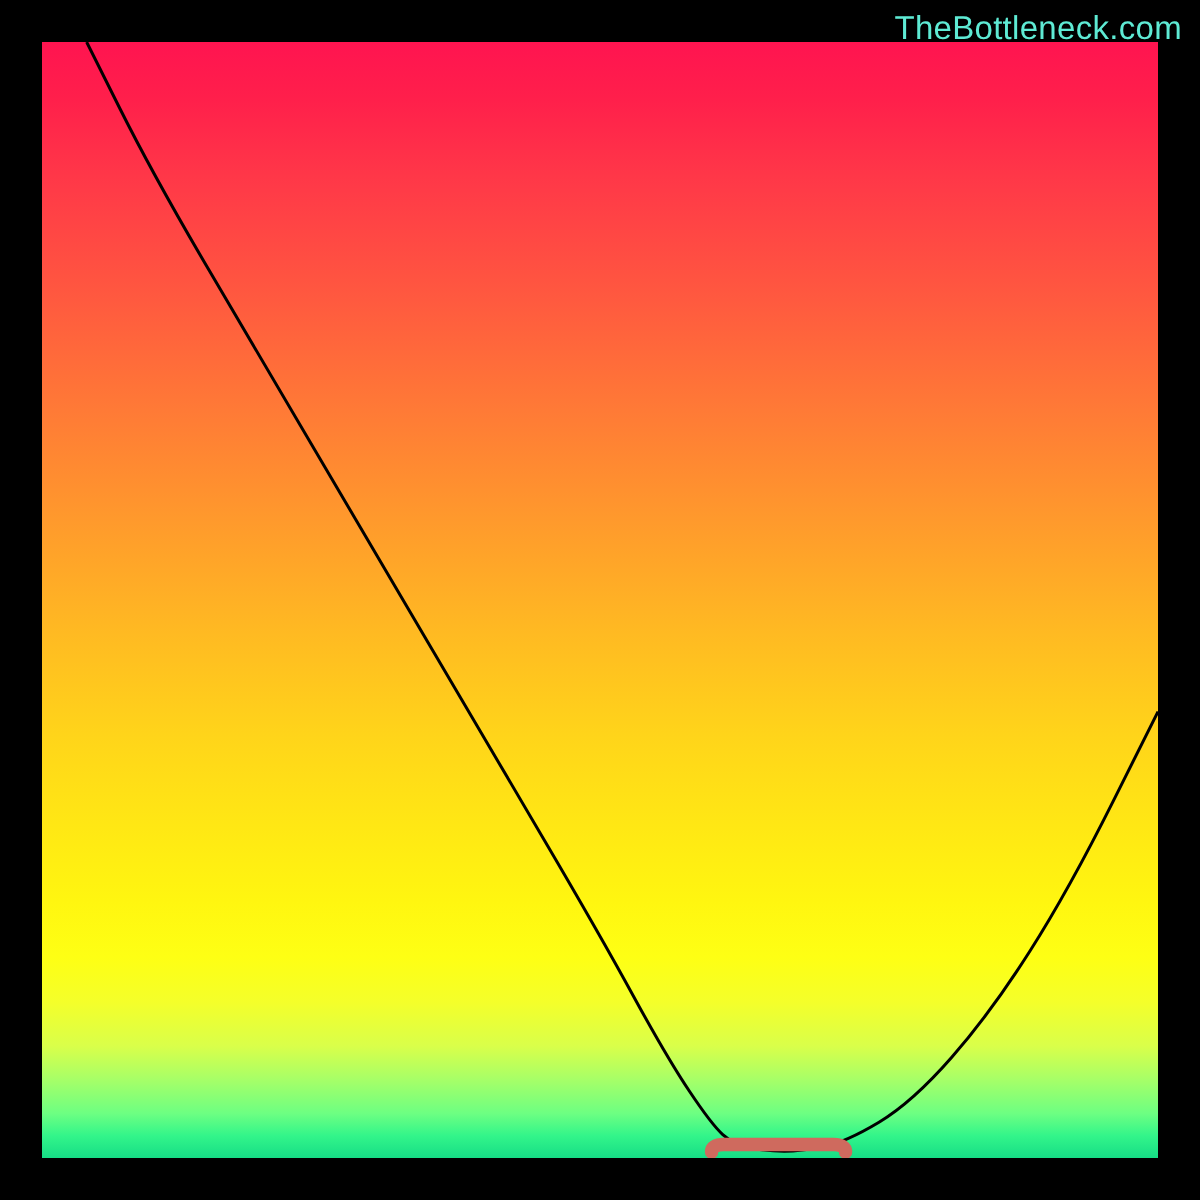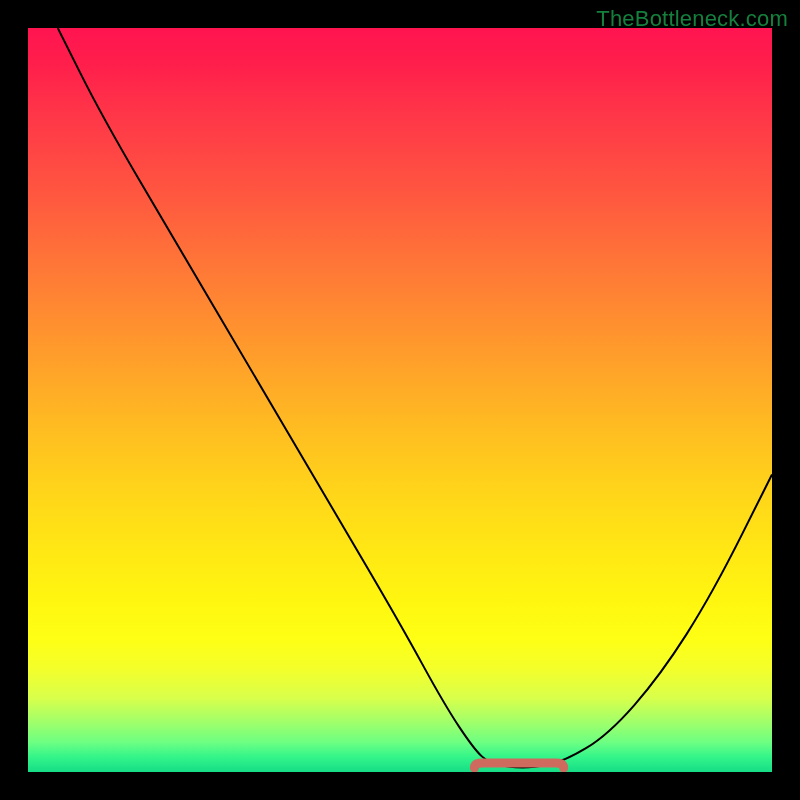--- a/index.html
+++ b/index.html
@@ -8,21 +8,21 @@
     height: 800px;
     background: #000;
     position: relative;
     font-family: Arial, sans-serif;
     overflow: hidden;
   }
   .watermark {
     position: absolute;
     top: 6px;
     right: 12px;
-    color: #15803d;
+    color: #5eead4;
     font-size: 22px;
     letter-spacing: 0.2px;
     z-index: 10;
   }
   .plot-area {
     position: absolute;
     left: 28px;
     top: 28px;
     width: 744px;
     height: 744px;

